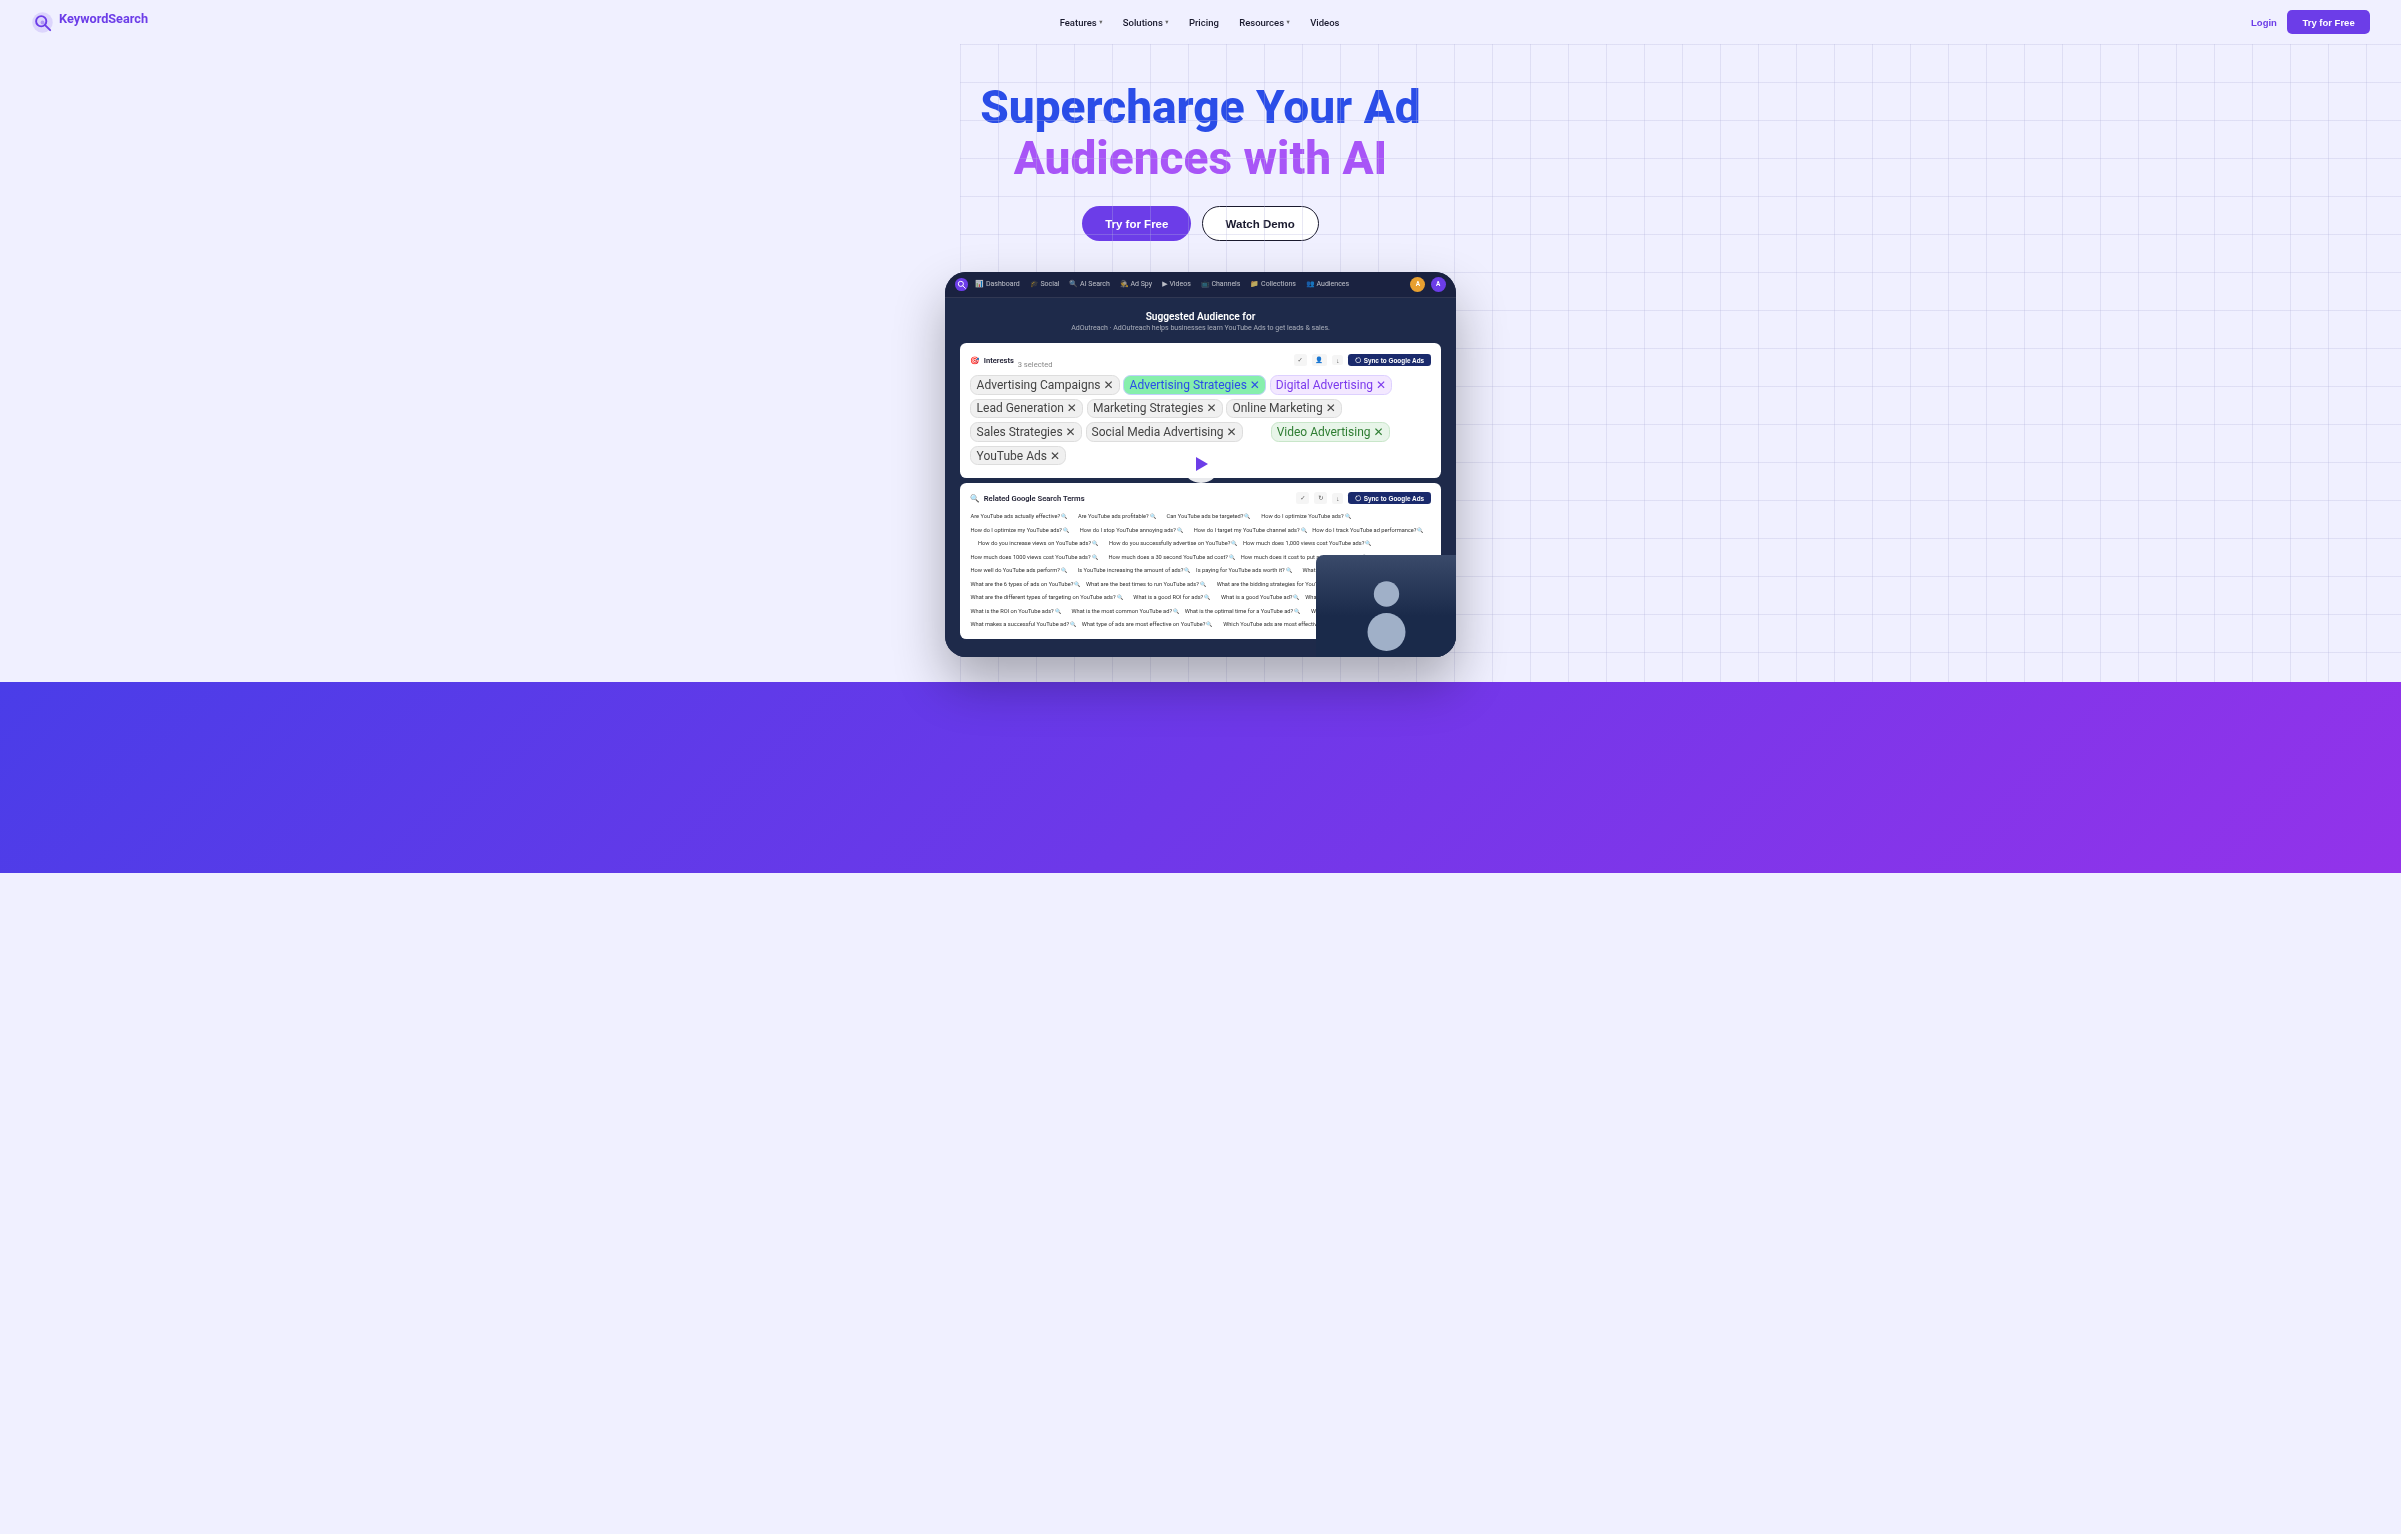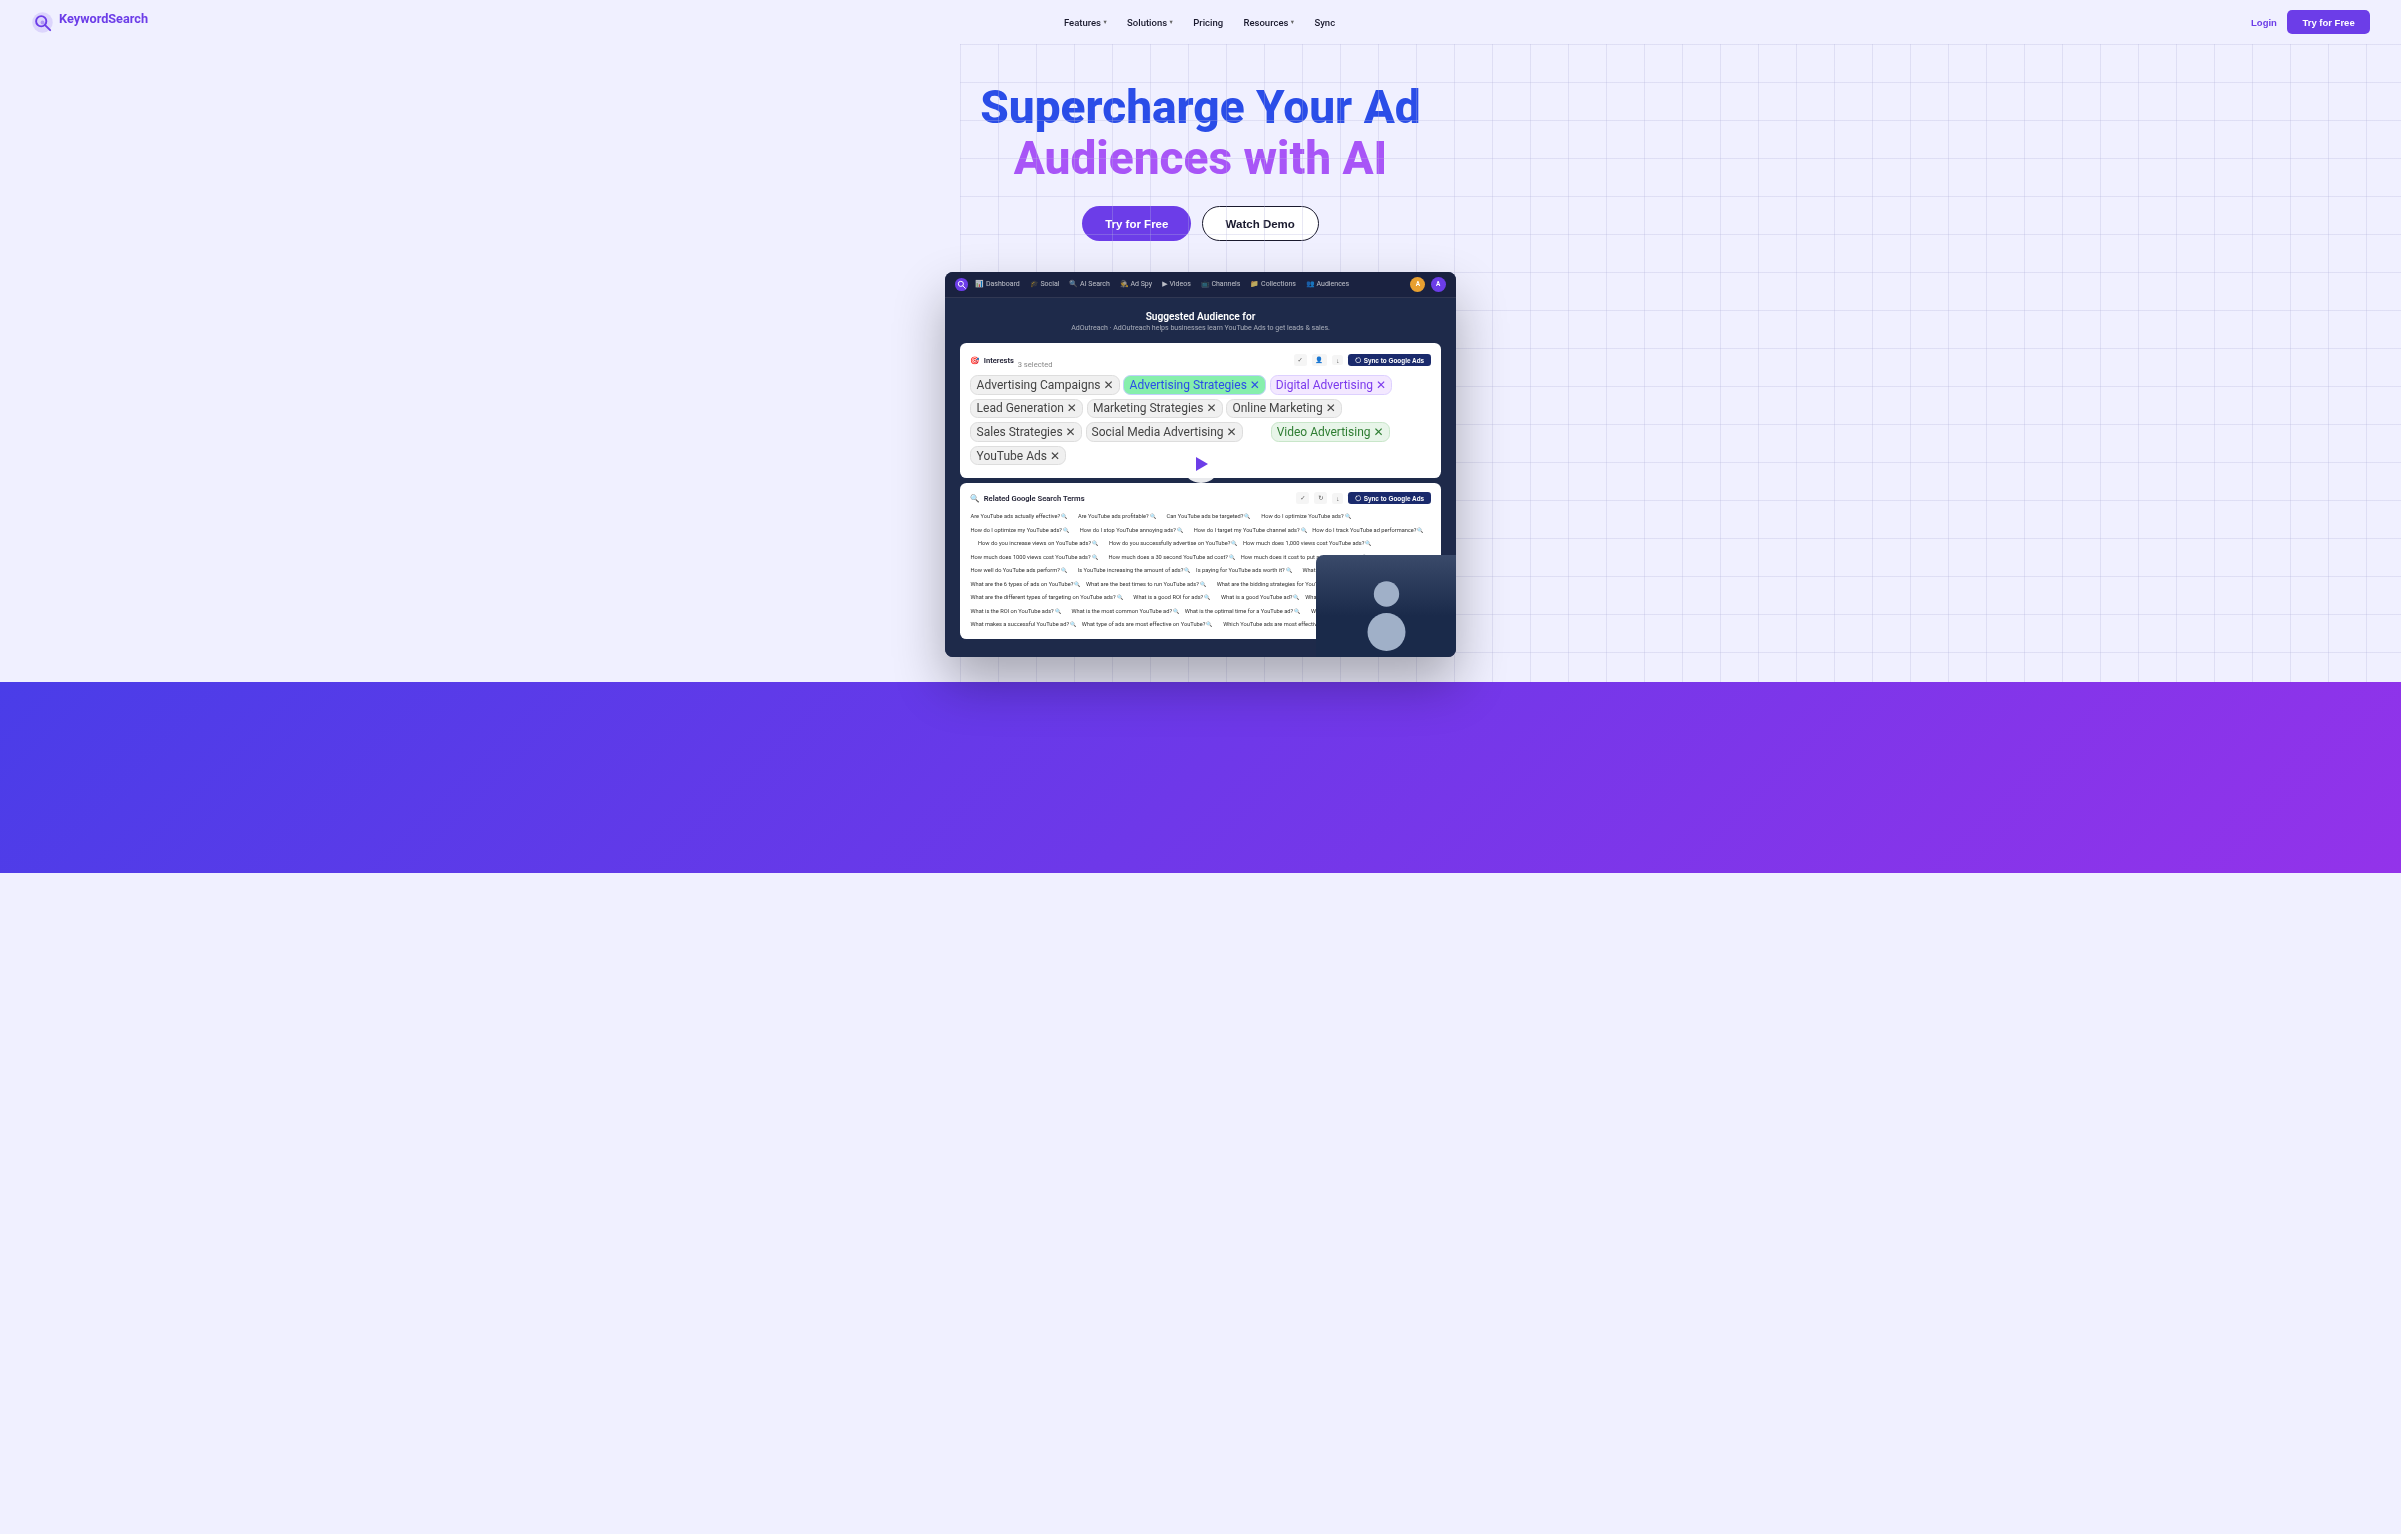--- a/index.html
+++ b/index.html
@@ -138,21 +138,21 @@
 
     
     .app-screenshot-wrapper {
       position: relative;
       max-width: 573px;
       margin: 0 auto;
     }
 
     .app-screenshot {
       background: #1e2a4a;
-      border-radius: 8px;
+      border-radius: 21px;
       overflow: hidden;
       box-shadow: 0 25.5px 51px rgba(0,0,0,0.3);
       margin: 0 31px;
       position: relative;
     }
 
     
     .app-navbar {
       background: #1a2240;
       padding: 5.1px 10.2px;
@@ -410,21 +410,21 @@
     <li>
         <a href="#">Solutions <span class="chevron">▾</span></a>
       </li>
     <li>
         <a href="#">Pricing</a>
       </li>
     <li>
         <a href="#">Resources <span class="chevron">▾</span></a>
       </li>
     <li>
-        <a href="#">Sync</a>
+        <a href="#">Videos</a>
       </li>
   </ul>
 
   <div class="nav-actions">
     <button class="btn-login">Login</button>
     <button class="btn-try-free-nav">Try for Free</button>
   </div>
 </nav>
 
 <section class="hero">

